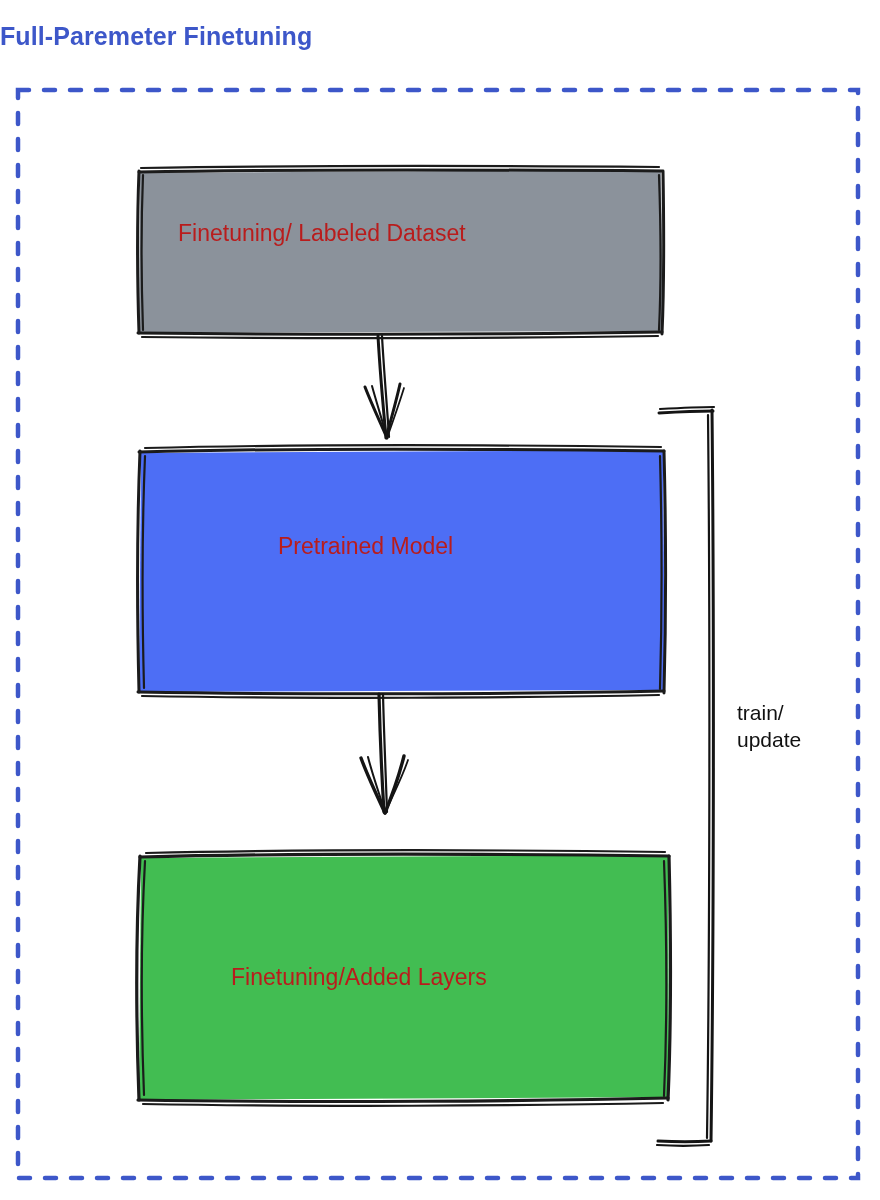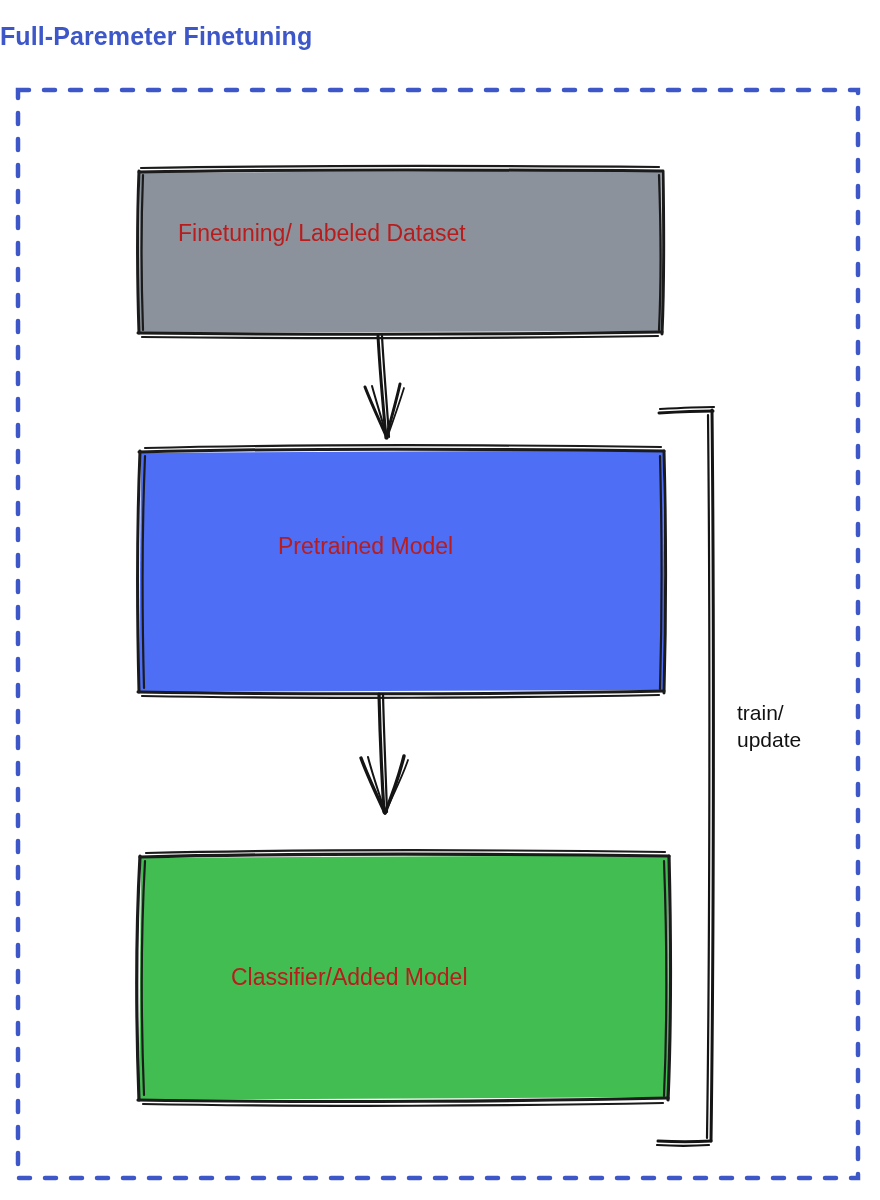--- a/index.html
+++ b/index.html
@@ -132,15 +132,15 @@
   </g>
 
 </svg>
 
 <div class="diagram-title">Full-Paremeter Finetuning</div>
 
 <div class="node-label" id="label-dataset">Finetuning/ Labeled Dataset</div>
 
 <div class="node-label" id="label-pretrained">Pretrained Model</div>
 
-<div class="node-label" id="label-classifier">Classifier/Added Model</div>
+<div class="node-label" id="label-classifier">Finetuning/Added Layers</div>
 
 <div class="edge-label" id="label-train"><span>train/</span><br><span>update</span></div>
 
 </body></html>

